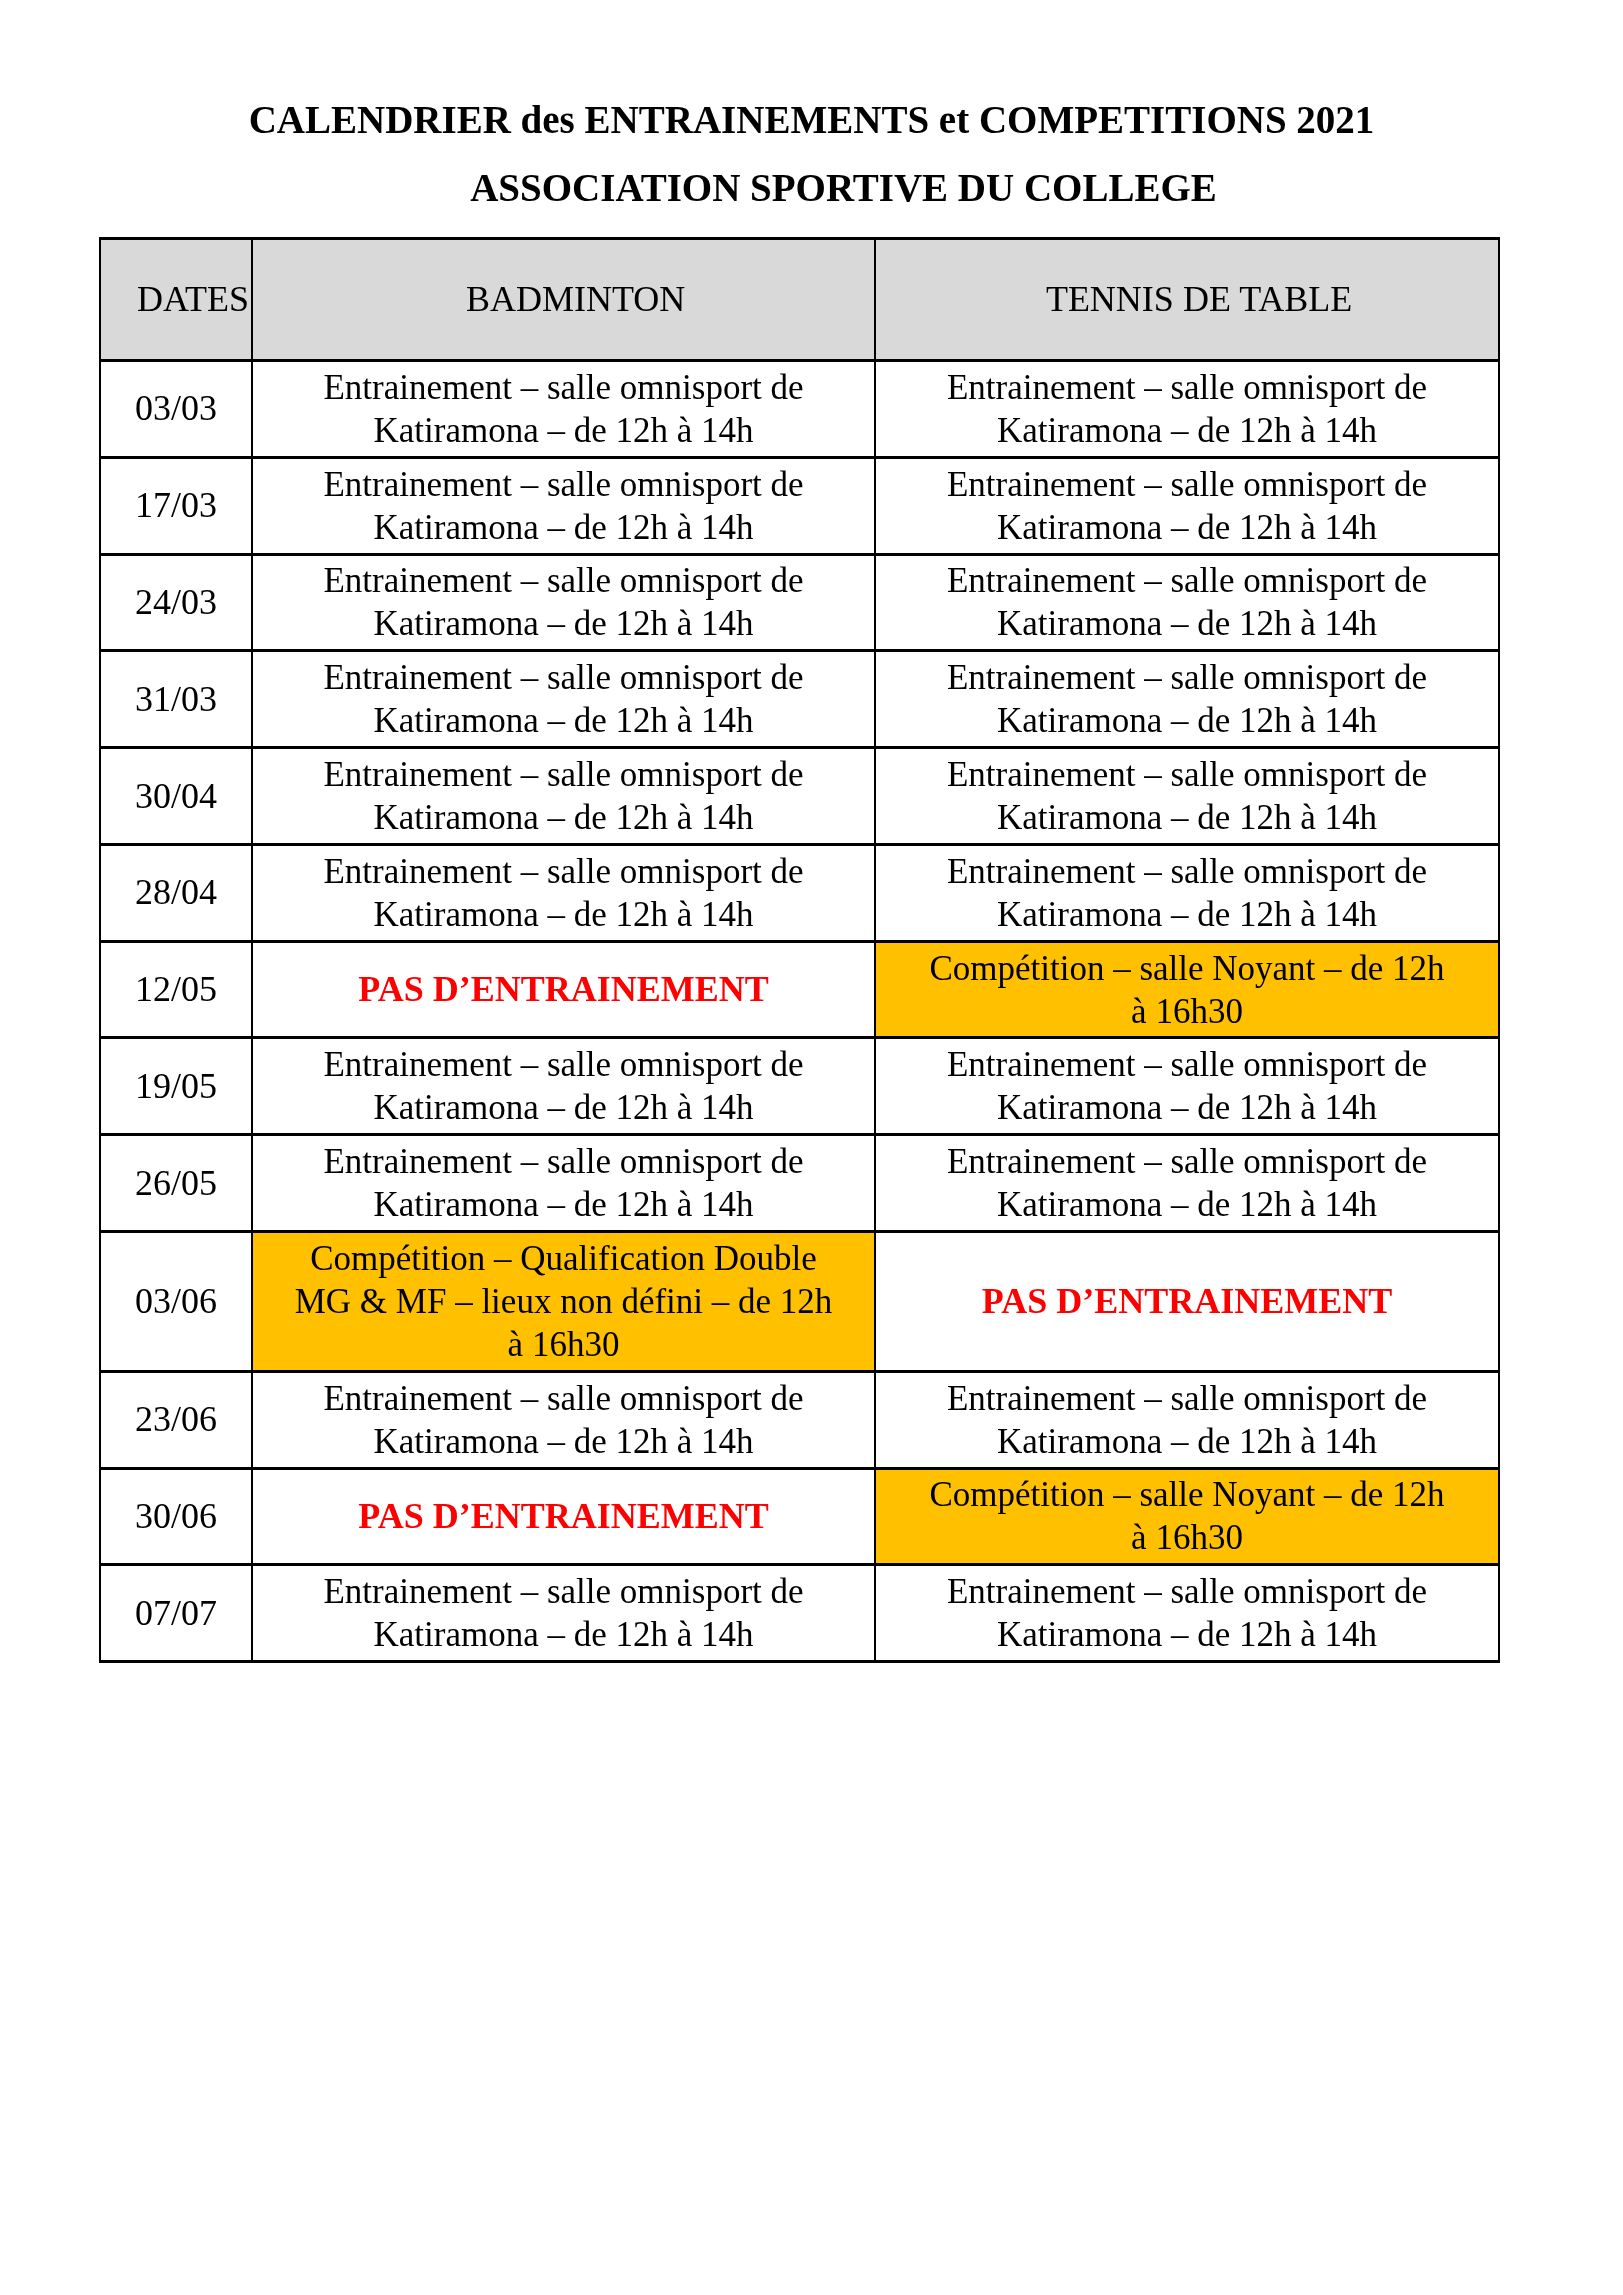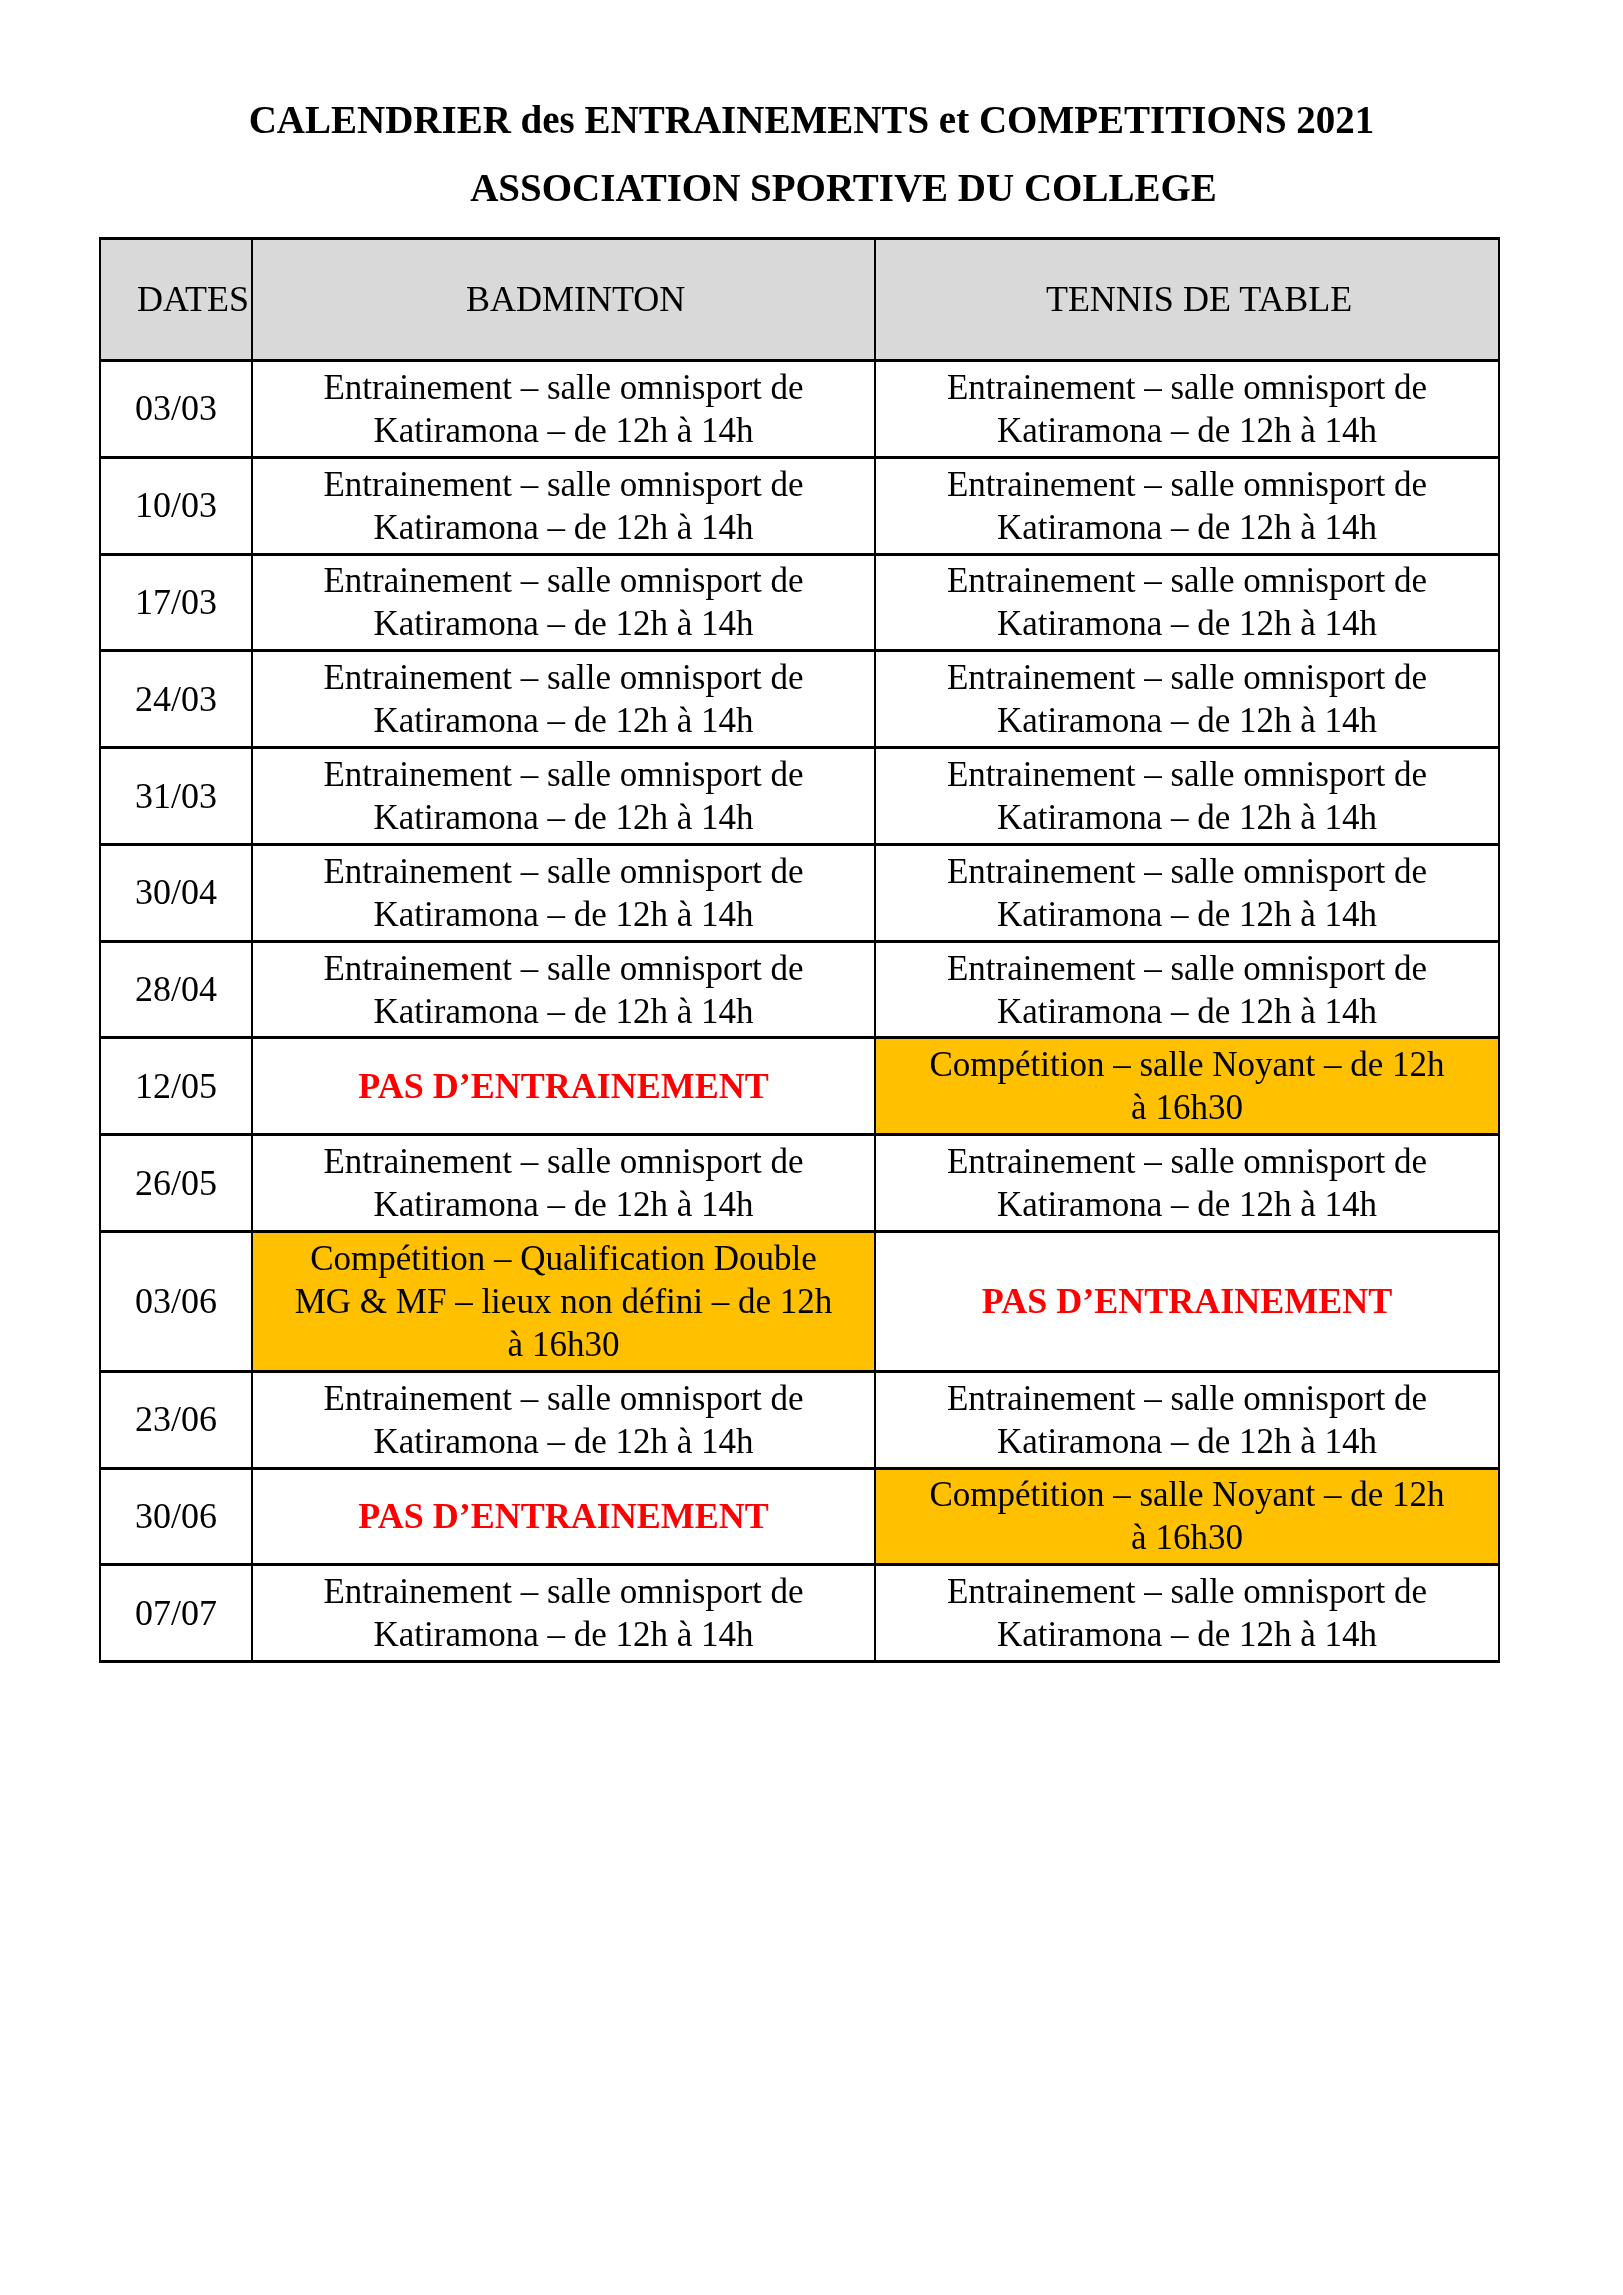--- a/index.html
+++ b/index.html
@@ -89,27 +89,20 @@
     </thead>
     <tbody id="calendar-body">
         <tr>
       <td class="date-cell">03/03</td>
       <td class="cell-training">Entrainement – salle omnisport de
 Katiramona – de 12h à 14h</td>
       <td class="cell-training">Entrainement – salle omnisport de
 Katiramona – de 12h à 14h</td>
     </tr>
         <tr>
-      <td class="date-cell">10/03</td>
-      <td class="cell-training">Entrainement – salle omnisport de
-Katiramona – de 12h à 14h</td>
-      <td class="cell-training">Entrainement – salle omnisport de
-Katiramona – de 12h à 14h</td>
-    </tr>
-        <tr>
       <td class="date-cell">17/03</td>
       <td class="cell-training">Entrainement – salle omnisport de
 Katiramona – de 12h à 14h</td>
       <td class="cell-training">Entrainement – salle omnisport de
 Katiramona – de 12h à 14h</td>
     </tr>
         <tr>
       <td class="date-cell">24/03</td>
       <td class="cell-training">Entrainement – salle omnisport de
 Katiramona – de 12h à 14h</td>
@@ -135,20 +128,27 @@
       <td class="cell-training">Entrainement – salle omnisport de
 Katiramona – de 12h à 14h</td>
       <td class="cell-training">Entrainement – salle omnisport de
 Katiramona – de 12h à 14h</td>
     </tr>
         <tr>
       <td class="date-cell">12/05</td>
       <td class="cell-no-training">PAS D’ENTRAINEMENT</td>
       <td class="cell-competition">Compétition – salle Noyant – de 12h
 à 16h30</td>
+    </tr>
+        <tr>
+      <td class="date-cell">19/05</td>
+      <td class="cell-training">Entrainement – salle omnisport de
+Katiramona – de 12h à 14h</td>
+      <td class="cell-training">Entrainement – salle omnisport de
+Katiramona – de 12h à 14h</td>
     </tr>
         <tr>
       <td class="date-cell">26/05</td>
       <td class="cell-training">Entrainement – salle omnisport de
 Katiramona – de 12h à 14h</td>
       <td class="cell-training">Entrainement – salle omnisport de
 Katiramona – de 12h à 14h</td>
     </tr>
         <tr class="tall">
       <td class="date-cell">03/06</td>

